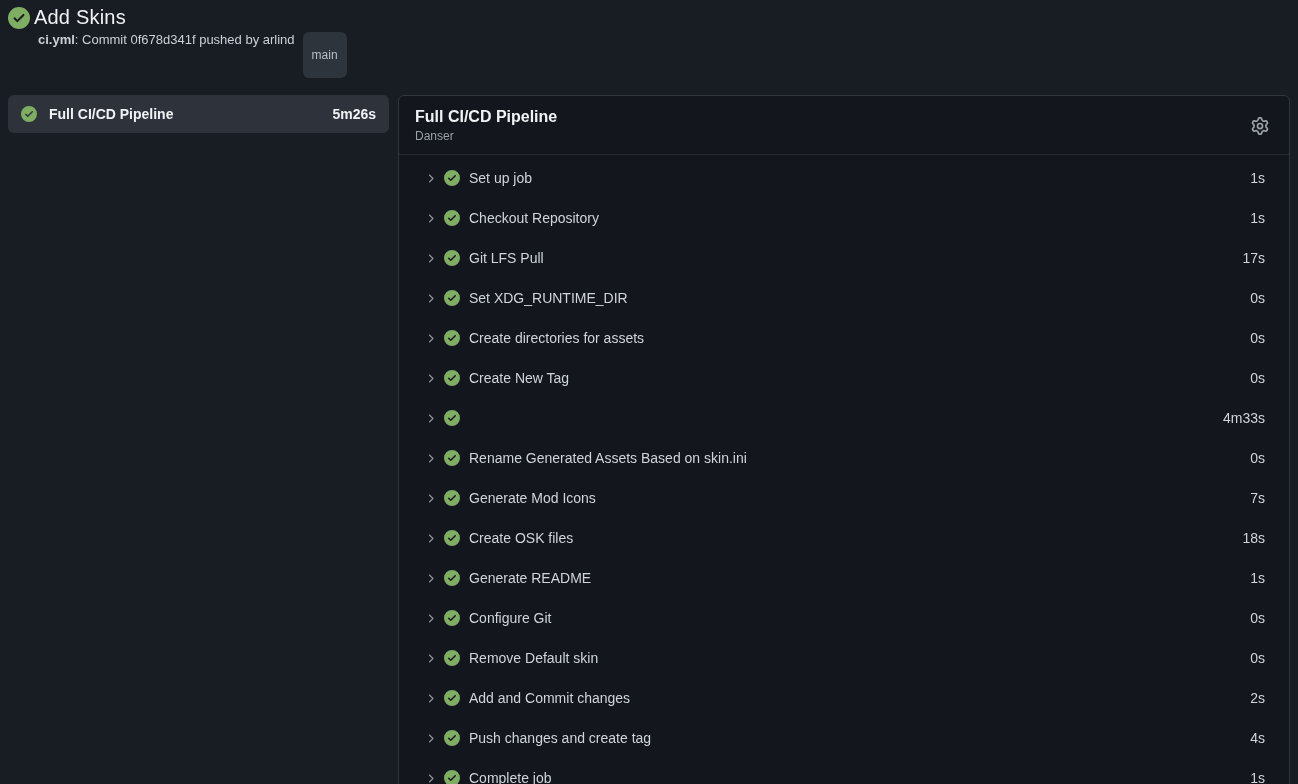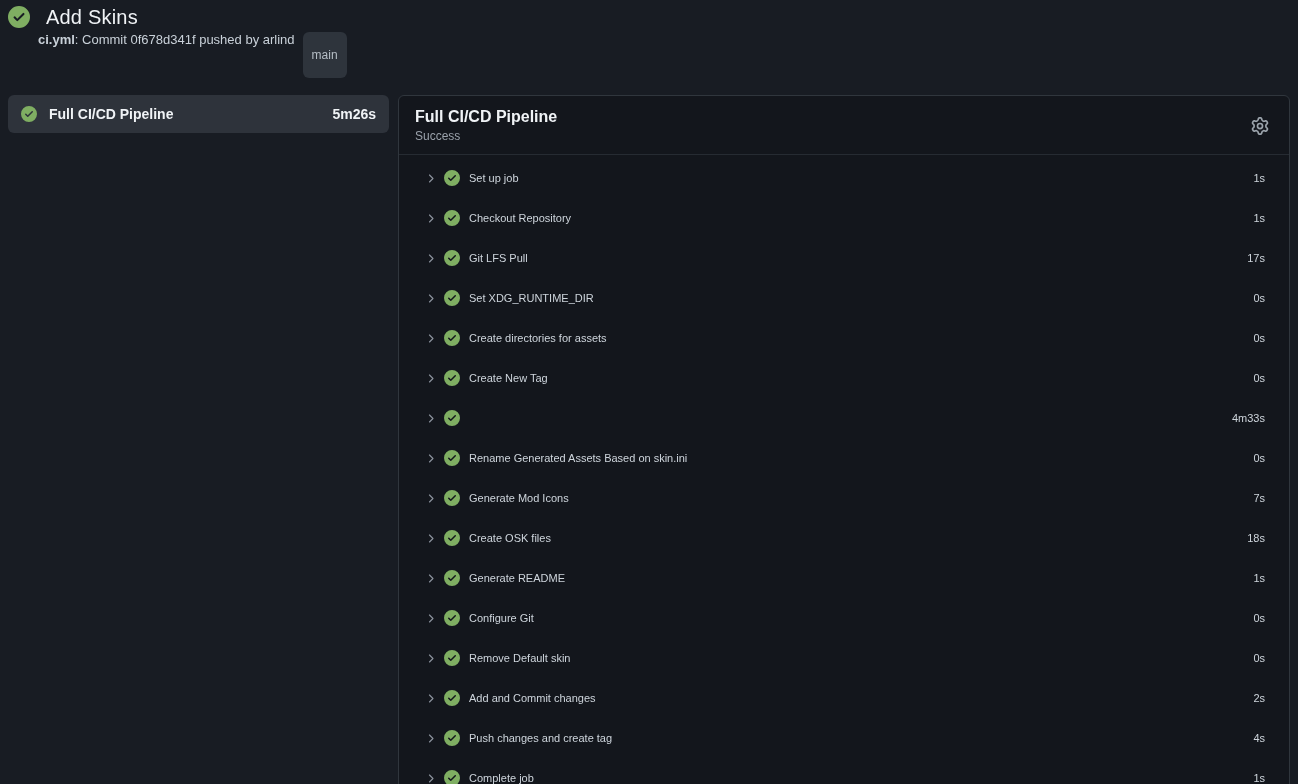--- a/index.html
+++ b/index.html
@@ -20,21 +20,21 @@
   html,body{margin:0;padding:0}
   body{
     width:1298px;height:784px;overflow:hidden;
     background:var(--bg);
     color:var(--text-bright);
     font-family:"Liberation Sans",sans-serif;
     -webkit-font-smoothing:antialiased;
   }
   
   .run-header{padding:6px 16px 5px 8px}
-  .title-row{display:flex;align-items:flex-start;gap:16px}
+  .title-row{display:flex;align-items:flex-end;gap:4px}
   .title-row h1{margin:0;font-size:20px;font-weight:500;color:var(--text-bright);letter-spacing:.2px}
   .subtitle-row{margin-left:30px;margin-top:3px;font-size:13px;color:var(--text-sub);display:flex;align-items:flex-start;gap:8px}
   .wf-file{font-weight:700}
   .branch-badge{
     background:var(--badge-bg);color:#b6bec6;font-size:12px;line-height:18px;
     padding:14px 9px;border-radius:6px;white-space:nowrap;
   }
   
   .content{display:flex;align-items:flex-start;margin-top:12px}
   .sidebar{flex:none;width:398px;padding:0 9px 0 8px}
@@ -58,21 +58,21 @@
   .panel-status{font-size:12px;color:var(--muted);margin-top:3px}
   .settings-button{
     margin-left:auto;background:none;border:none;padding:4px;cursor:pointer;
     display:flex;align-items:center;justify-content:center;border-radius:6px;
   }
   
   .steps{flex:1;padding:3px 0 8px}
   .step-row{
     display:flex;align-items:center;height:40px;
     padding:0 24px 0 25px;
-    font-size:11px;color:var(--text-step);cursor:pointer;
+    font-size:14px;color:var(--text-step);cursor:pointer;
   }
   .step-chevron{flex:none;margin-right:7px;display:flex}
   .step-check{flex:none;margin-right:9px;display:flex}
   .step-name{white-space:nowrap}
   .step-dur{margin-left:auto;color:var(--text-step)}
   .icon-flex{display:flex;align-items:center}
 </style>
 </head>
 <body>
 
@@ -104,21 +104,21 @@
       </span>
       <span>Full CI/CD Pipeline</span>
       <span class="job-dur">5m26s</span>
     </div>
   </aside>
 
   <section class="panel">
     <div class="panel-header">
       <div>
         <h2 class="panel-title">Full CI/CD Pipeline</h2>
-        <div class="panel-status">Success</div>
+        <div class="panel-status">Danser</div>
       </div>
       <button class="settings-button" aria-label="settings">
         <span class="icon-flex">
           <svg width="18" height="18" viewBox="0 0 16 16" aria-hidden="true">
             <path fill="#9ba3ab" d="M8 0a8.2 8.2 0 0 1 .701.031C9.444.095 9.99.645 10.16 1.29l.288 1.107c.018.066.079.158.212.224.231.114.454.243.668.386.123.082.233.09.299.071l1.103-.303c.644-.176 1.392.021 1.82.63.27.385.506.792.704 1.218.315.675.111 1.422-.364 1.891l-.814.806c-.049.048-.098.147-.088.294.016.257.016.515 0 .772-.01.147.038.246.088.294l.814.806c.475.469.679 1.216.364 1.891a7.977 7.977 0 0 1-.704 1.217c-.428.61-1.176.807-1.82.63l-1.102-.302c-.067-.019-.177-.011-.3.071a5.909 5.909 0 0 1-.668.386c-.133.066-.194.158-.211.224l-.29 1.106c-.168.646-.715 1.196-1.458 1.26a8.006 8.006 0 0 1-1.402 0c-.743-.064-1.289-.614-1.458-1.26l-.289-1.106c-.018-.066-.079-.158-.212-.224a5.738 5.738 0 0 1-.668-.386c-.123-.082-.233-.09-.299-.071l-1.103.303c-.644.176-1.392-.021-1.82-.63a8.12 8.12 0 0 1-.704-1.218c-.315-.675-.111-1.422.363-1.891l.815-.806c.05-.048.098-.147.088-.294a6.214 6.214 0 0 1 0-.772c.01-.147-.038-.246-.088-.294l-.815-.806C.635 6.045.431 5.298.746 4.623a7.92 7.92 0 0 1 .704-1.217c.428-.61 1.176-.807 1.82-.63l1.102.302c.067.019.177.011.3-.071.214-.143.437-.272.668-.386.133-.066.194-.158.211-.224l.29-1.106C6.009.645 6.556.095 7.299.03 7.53.01 7.764 0 8 0Zm-.571 1.525c-.036.003-.108.036-.137.146l-.289 1.105c-.147.561-.549.967-.998 1.189-.173.086-.34.183-.5.29-.417.278-.97.423-1.529.27l-1.103-.303c-.109-.03-.175.016-.195.045-.22.312-.412.644-.573.99-.014.031-.021.11.059.19l.815.806c.411.406.562.957.53 1.456a4.709 4.709 0 0 0 0 .582c.032.499-.119 1.05-.53 1.456l-.815.806c-.081.08-.073.159-.059.19.162.346.353.677.573.989.02.03.085.076.195.046l1.102-.303c.56-.153 1.113-.008 1.53.27.161.107.328.204.501.29.447.222.85.629.997 1.189l.289 1.105c.029.109.101.143.137.146a6.6 6.6 0 0 0 1.142 0c.036-.003.108-.036.137-.146l.289-1.105c.147-.561.549-.967.998-1.189.173-.086.34-.183.5-.29.417-.278.97-.423 1.529-.27l1.103.303c.109.029.175-.016.195-.045.22-.313.411-.644.573-.99.014-.031.021-.11-.059-.19l-.815-.806c-.411-.406-.562-.957-.53-1.456a4.709 4.709 0 0 0 0-.582c-.032-.499.119-1.05.53-1.456l.815-.806c.081-.08.073-.159.059-.19a6.464 6.464 0 0 0-.573-.989c-.02-.03-.085-.076-.195-.046l-1.102.303c-.56.153-1.113.008-1.53-.27a4.44 4.44 0 0 0-.501-.29c-.447-.222-.85-.629-.997-1.189l-.289-1.105c-.029-.11-.101-.143-.137-.146a6.6 6.6 0 0 0-1.142 0ZM11 8a3 3 0 1 1-6 0 3 3 0 0 1 6 0ZM9.5 8a1.5 1.5 0 1 0-3.001.001A1.5 1.5 0 0 0 9.5 8Z"></path>
           </svg>
         </span>
       </button>
     </div>
 

